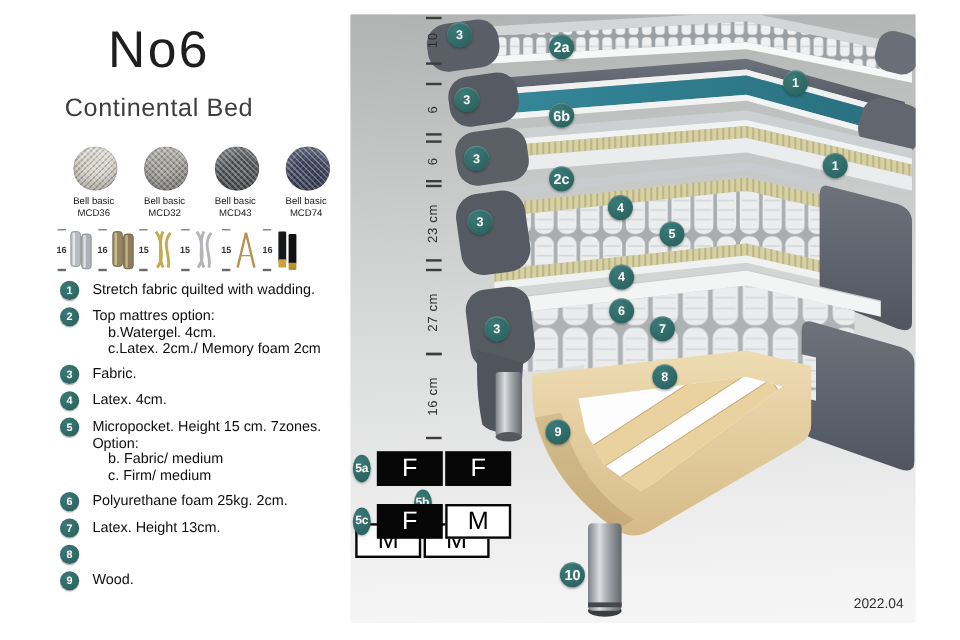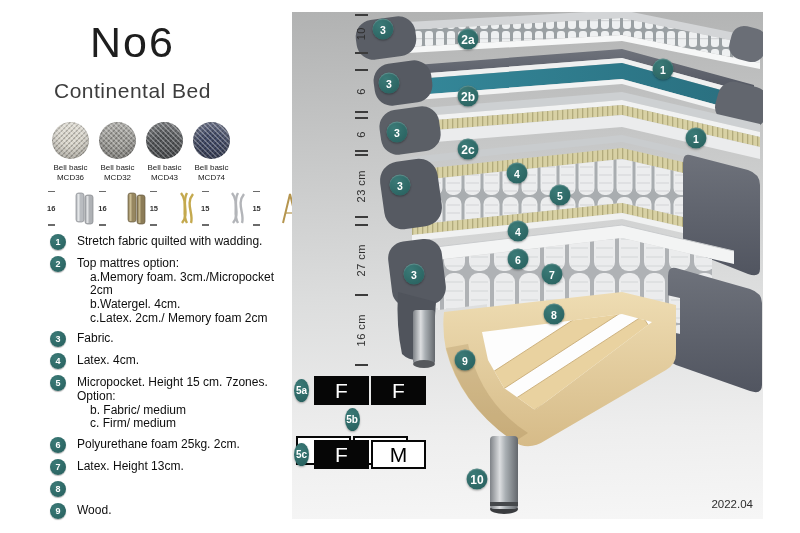--- a/index.html
+++ b/index.html
@@ -5,30 +5,30 @@
   html,body{margin:0;padding:0;background:#ffffff;width:800px;height:533px;overflow:hidden;
     font-family:"Liberation Sans", sans-serif; -webkit-font-smoothing:antialiased;}
   .stage{position:relative;width:800px;height:533px;background:#fff;}
 
   
   .left-col{position:absolute;left:0;top:0;width:292px;height:533px;}
   .title{position:absolute;left:52px;top:18px;font-size:43px;font-weight:300;color:#1e1e1e;letter-spacing:2px;margin-left:38px;}
   .subtitle{position:absolute;left:54px;top:79px;font-size:21px;font-weight:300;color:#3d3d3d;letter-spacing:.5px;}
 
   .swatch-row{position:absolute;left:49px;top:122px;display:flex;gap:4px;}
-  .swatch-item{width:43px;display:flex;flex-direction:column;align-items:center;}
+  .swatch-item{width:43px;display:flex;flex-direction:column;align-items:flex-start;margin-left:12px;}
   .swatch{width:37px;height:37px;border-radius:50%;
     box-shadow:inset 0 0 0 1px rgba(0,0,0,.10), inset 0 -7px 9px rgba(0,0,0,.18), inset 0 6px 8px rgba(255,255,255,.22);}
   .swatch.weave{background-image:
     repeating-linear-gradient(45deg, rgba(255,255,255,.30) 0 1.5px, transparent 1.5px 3.5px),
     repeating-linear-gradient(-45deg, rgba(0,0,0,.22) 0 1.5px, transparent 1.5px 3.5px);}
   .swatch-label{margin-top:4px;font-size:8px;line-height:1.25;color:#191919;text-align:center;white-space:nowrap;}
 
   .legs-row{position:absolute;left:47px;top:190px;display:flex;gap:3px;align-items:flex-end;}
-  .leg-opt{display:flex;align-items:center;gap:18px;}
+  .leg-opt{display:flex;align-items:center;gap:1px;}
   .leg-ruler{display:flex;flex-direction:column;align-items:center;justify-content:space-between;height:35px;}
   .leg-ruler .tick{width:7px;height:1.5px;background:#6b6b6b;}
   .leg-ruler .num{font-size:7.5px;font-weight:bold;color:#333;}
 
   .feature-list{position:absolute;left:50px;top:234px;width:238px;}
   .feat{display:flex;gap:11px;margin-bottom:6px;}
   .badge-s{flex:0 0 16px;width:16px;height:16px;border-radius:50%;
     background:radial-gradient(circle at 35% 30%, #3b7a77, #265e5c);
     color:#fff;font-size:9px;font-weight:bold;display:flex;align-items:center;justify-content:center;
     box-shadow:0 1px 1px rgba(0,0,0,.3);}
@@ -180,21 +180,20 @@
         <div class="feat">
           <div class="badge-s">1</div>
           <div class="feat-text">
             <div>Stretch fabric quilted with wadding.</div>
           </div>
         </div>
         <div class="feat">
           <div class="badge-s">2</div>
           <div class="feat-text">
             <div>Top mattres option:</div>
-            <div class="feat-sub">a.Memory foam. 3cm./Micropocket 2cm</div>
             <div class="feat-sub">b.Watergel. 4cm.</div>
             <div class="feat-sub">c.Latex. 2cm./ Memory foam 2cm</div>
           </div>
         </div>
         <div class="feat">
           <div class="badge-s">3</div>
           <div class="feat-text">
             <div>Fabric.</div>
           </div>
         </div>
@@ -381,21 +380,21 @@
           <div class="tick"></div>
           <div class="dim-label">16 cm</div>
           <div class="tick"></div>
         </div>
       </div>
     <div id="badges-host">
         <div class="badge" style="left: 91px; top: 17px;">3</div>
         <div class="badge two" style="left: 176px; top: 27px;">2a</div>
         <div class="badge" style="left: 371px; top: 57px;">1</div>
         <div class="badge" style="left: 97px; top: 71px;">3</div>
-        <div class="badge two" style="left: 176px; top: 84px;">2b</div>
+        <div class="badge two" style="left: 176px; top: 84px;">6b</div>
         <div class="badge" style="left: 105px; top: 120px;">3</div>
         <div class="badge two" style="left: 176px; top: 137px;">2c</div>
         <div class="badge" style="left: 404px; top: 126px;">1</div>
         <div class="badge" style="left: 108px; top: 173px;">3</div>
         <div class="badge" style="left: 225px; top: 161px;">4</div>
         <div class="badge" style="left: 268px; top: 183px;">5</div>
         <div class="badge" style="left: 226px; top: 219px;">4</div>
         <div class="badge" style="left: 122px; top: 262px;">3</div>
         <div class="badge" style="left: 226px; top: 247px;">6</div>
         <div class="badge" style="left: 260px; top: 262px;">7</div>
@@ -411,21 +410,21 @@
             <div class="firm-cell dark">F</div>
           </div>
         </div>
         <div class="firm-row" style="left: 4px; top: 396px; flex-direction: column;">
           <div class="firm-badge">5b</div>
           <div class="firm-cells">
             <div class="firm-cell ">M</div>
             <div class="firm-cell ">M</div>
           </div>
         </div>
-        <div class="firm-row" style="left: 2px; top: 428px; border-radius: 14px;">
+        <div class="firm-row" style="left: 2px; top: 408px; border-radius: 14px;">
           <div class="firm-badge">5c</div>
           <div class="firm-cells">
             <div class="firm-cell dark">F</div>
             <div class="firm-cell ">M</div>
           </div>
         </div>
       </div>
     <div class="version">2022.04</div>
   </div>
 </div>

